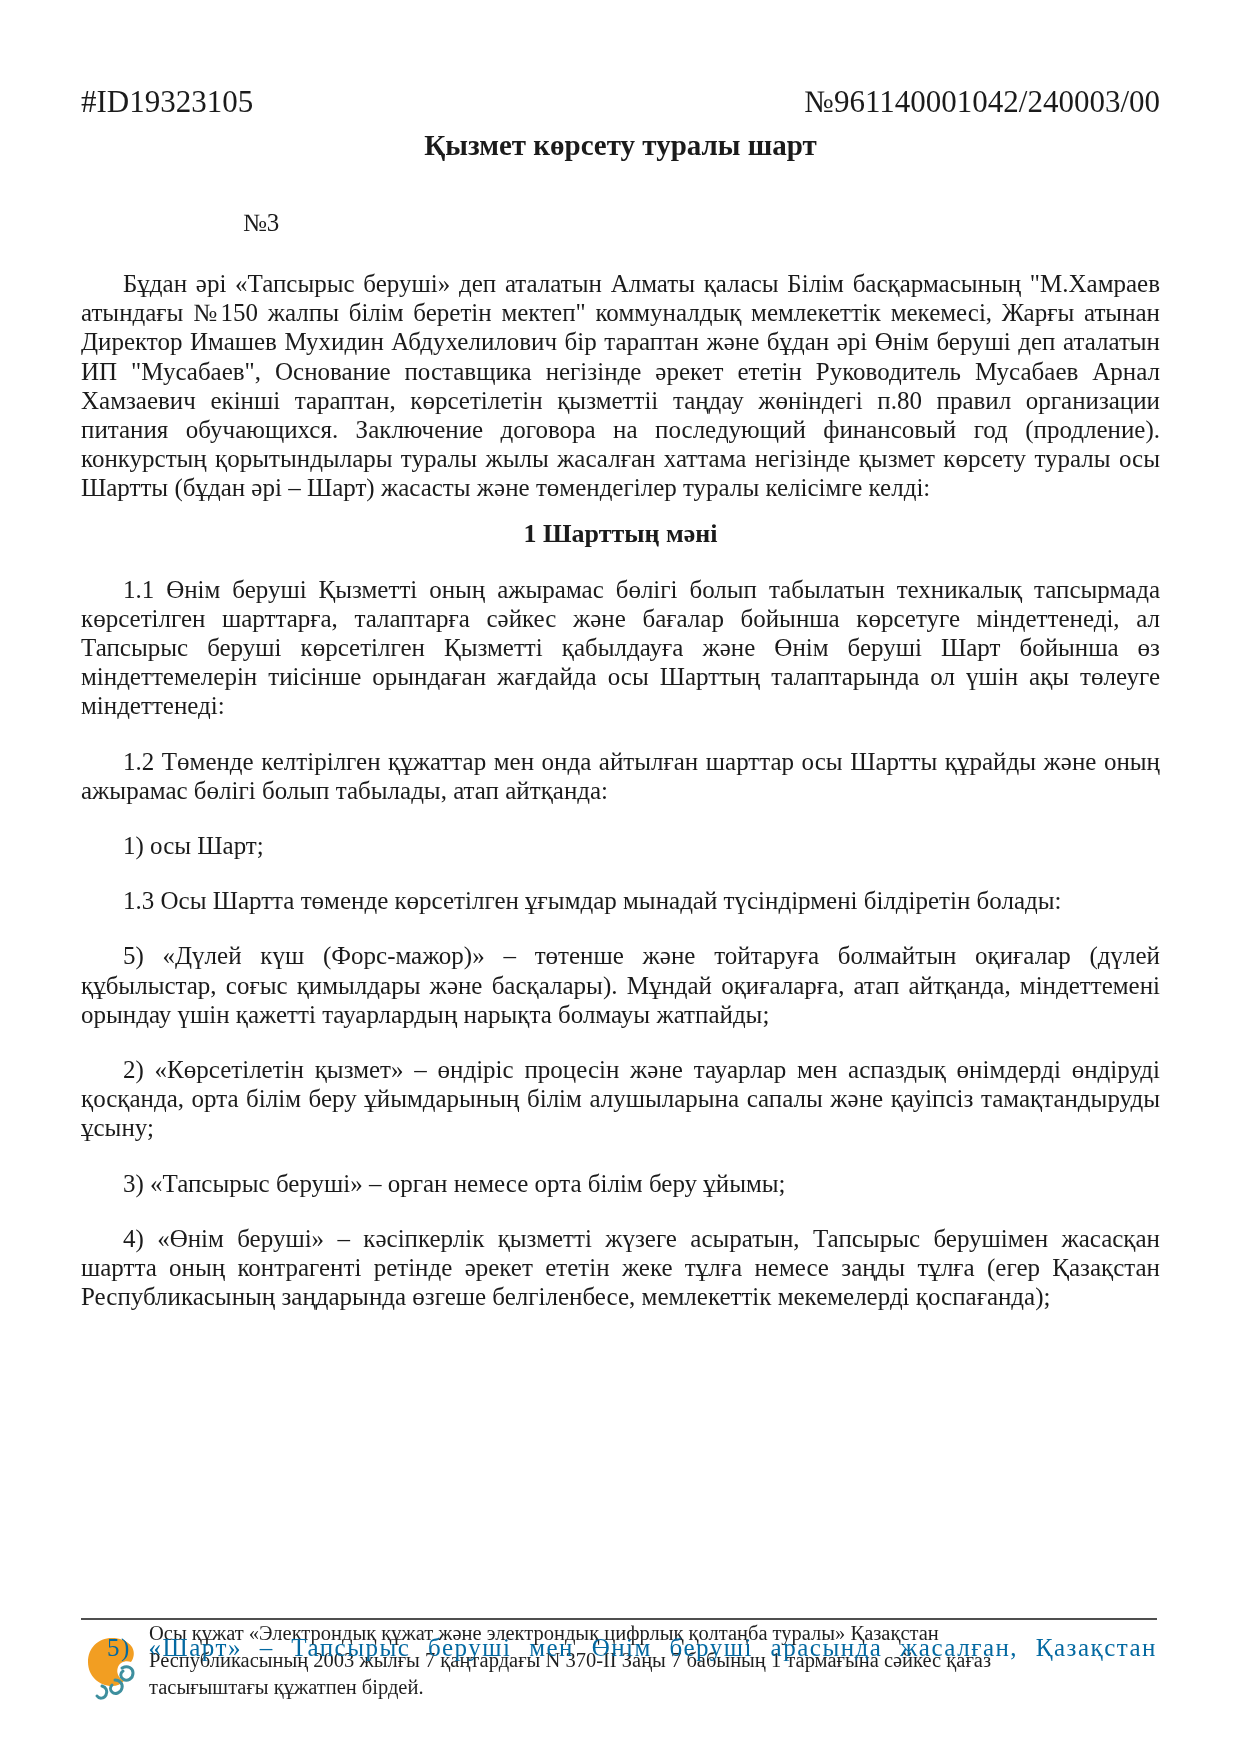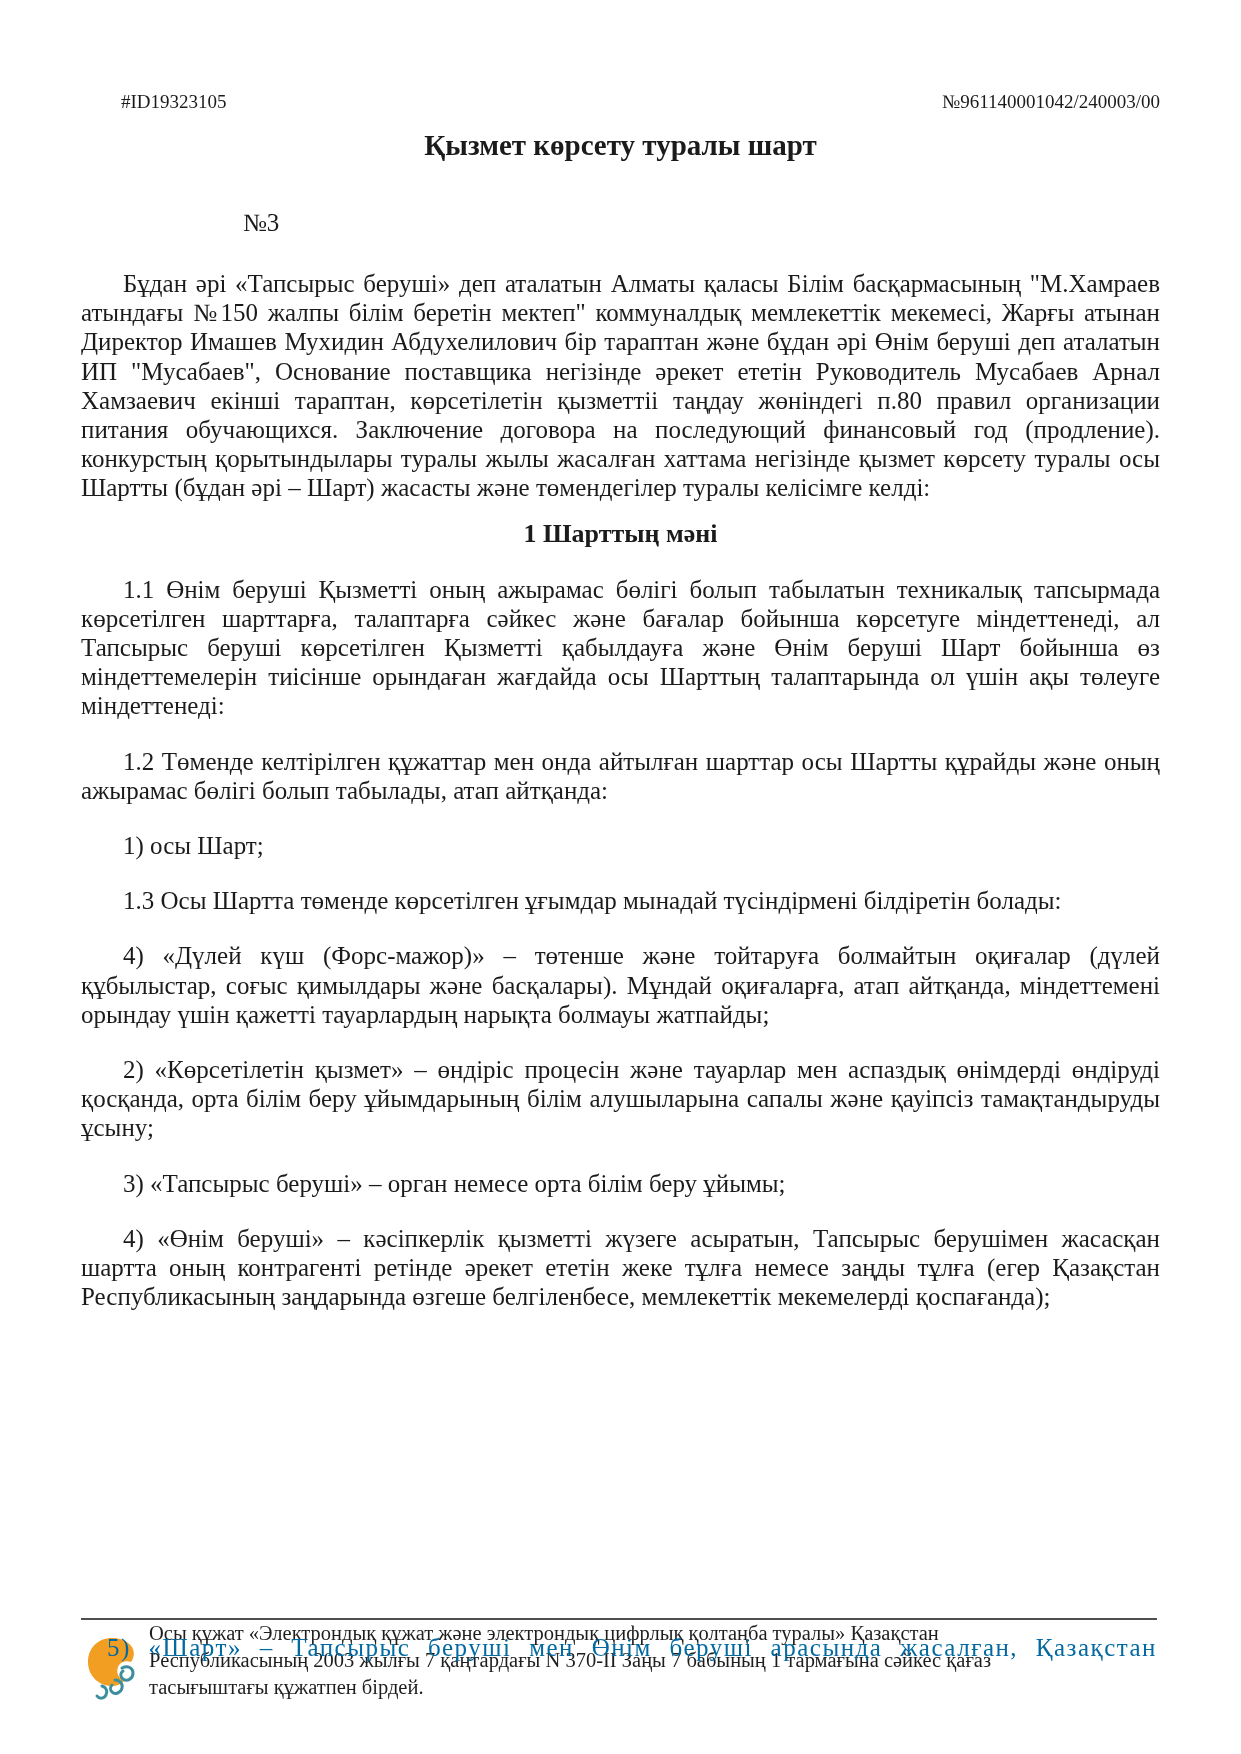--- a/index.html
+++ b/index.html
@@ -11,23 +11,22 @@
     background:#ffffff;
     font-family:"Liberation Serif","DejaVu Serif",serif;
     color:#1b1b1b;
     overflow:hidden;
   }
   .content{padding:88px 81px 0 81px;}
   .doc-header{
     display:flex;
     justify-content:space-between;
     align-items:flex-end;
-    font-size:19px;
+    font-size:31px;
     line-height:28px;
-    margin-left:40px;
   }
   .doc-title{
     text-align:center;
     font-size:29px;
     font-weight:bold;
     margin:12px 0 0 0;
     line-height:34px;
   }
   .contract-no{
     font-size:25px;
@@ -107,21 +106,21 @@
 
     <p class="para indent">1.1 Өнім беруші Қызметті оның ажырамас бөлігі болып табылатын техникалық тапсырмада көрсетілген шарттарға, талаптарға сәйкес және бағалар бойынша көрсетуге міндеттенеді, ал Тапсырыс беруші көрсетілген Қызметті қабылдауға және Өнім беруші Шарт бойынша өз міндеттемелерін тиісінше орындаған жағдайда осы Шарттың талаптарында ол үшін ақы төлеуге міндеттенеді:</p>
 
 
     <p class="para indent">1.2 Төменде келтірілген құжаттар мен онда айтылған шарттар осы Шартты құрайды және оның ажырамас бөлігі болып табылады, атап айтқанда:</p>
 
     <p class="para indent">1) осы Шарт;</p>
 
     <p class="para indent">1.3 Осы Шартта төменде көрсетілген ұғымдар мынадай түсіндірмені білдіретін болады:</p>
 
-    <p class="para indent">4) «Дүлей күш (Форс-мажор)» – төтенше және тойтаруға болмайтын оқиғалар (дүлей құбылыстар, соғыс қимылдары және басқалары). Мұндай оқиғаларға, атап айтқанда, міндеттемені орындау үшін қажетті тауарлардың нарықта болмауы жатпайды;</p>
+    <p class="para indent">5) «Дүлей күш (Форс-мажор)» – төтенше және тойтаруға болмайтын оқиғалар (дүлей құбылыстар, соғыс қимылдары және басқалары). Мұндай оқиғаларға, атап айтқанда, міндеттемені орындау үшін қажетті тауарлардың нарықта болмауы жатпайды;</p>
     <p class="para indent">2) «Көрсетілетін қызмет» – өндіріс процесін және тауарлар мен аспаздық өнімдерді өндіруді қосқанда, орта білім беру ұйымдарының білім алушыларына сапалы және қауіпсіз тамақтандыруды ұсыну;</p>
     <p class="para indent">3) «Тапсырыс беруші» – орган немесе орта білім беру ұйымы;</p>
     <p class="para indent">4) «Өнім беруші» – кәсіпкерлік қызметті жүзеге асыратын, Тапсырыс берушімен жасасқан шартта оның контрагенті ретінде әрекет ететін жеке тұлға немесе заңды тұлға (егер Қазақстан Республикасының заңдарында өзгеше белгіленбесе, мемлекеттік мекемелерді қоспағанда);</p>
 
   </div>
 
   <div class="footer">
     <div class="overlap-clause">5) «Шарт» – Тапсырыс беруші мен Өнім беруші арасында жасалған, Қазақстан</div>
 
     <svg class="stamp" viewBox="0 0 58 64" xmlns="http://www.w3.org/2000/svg">

